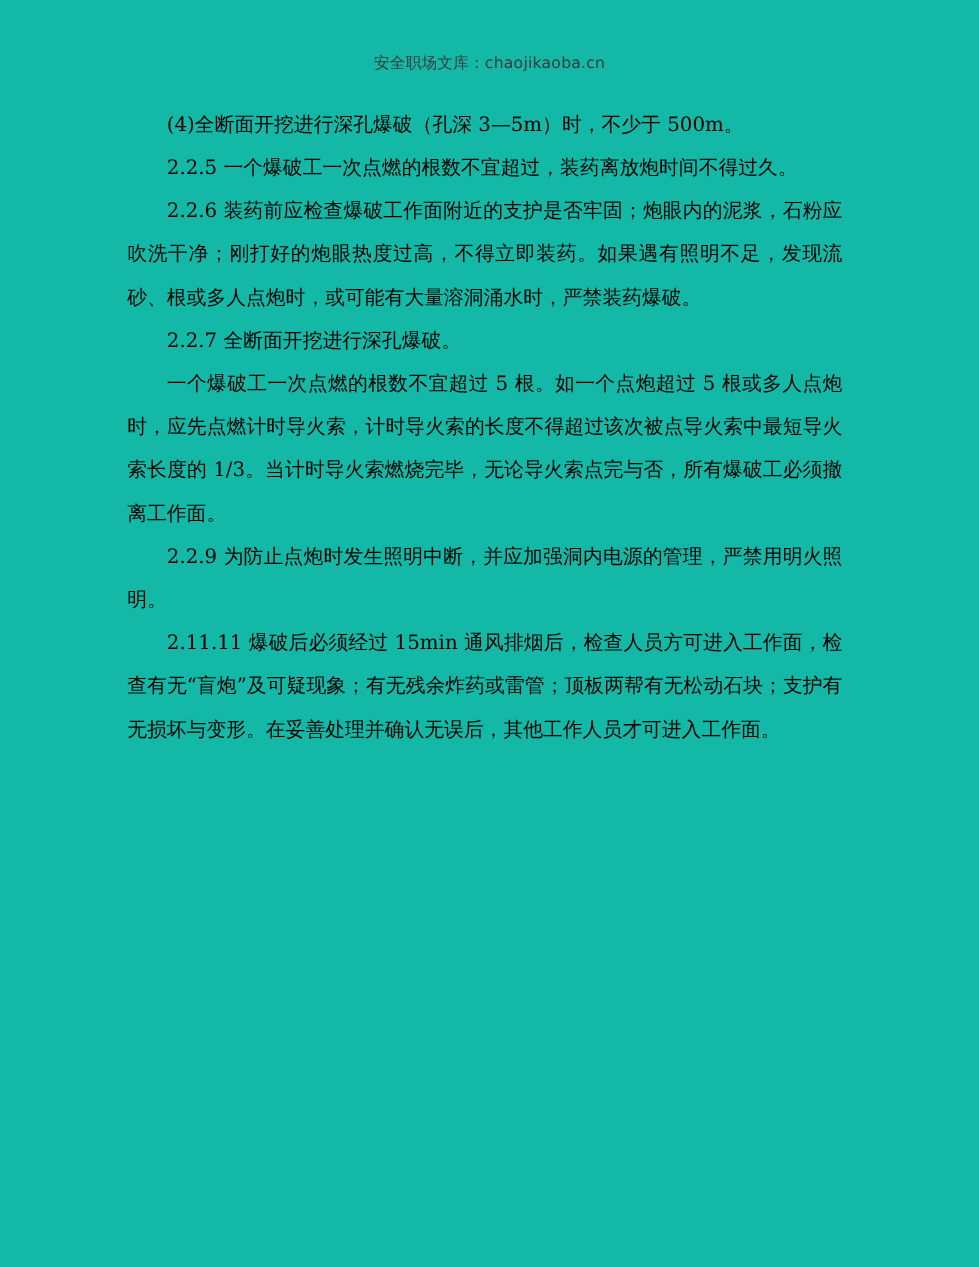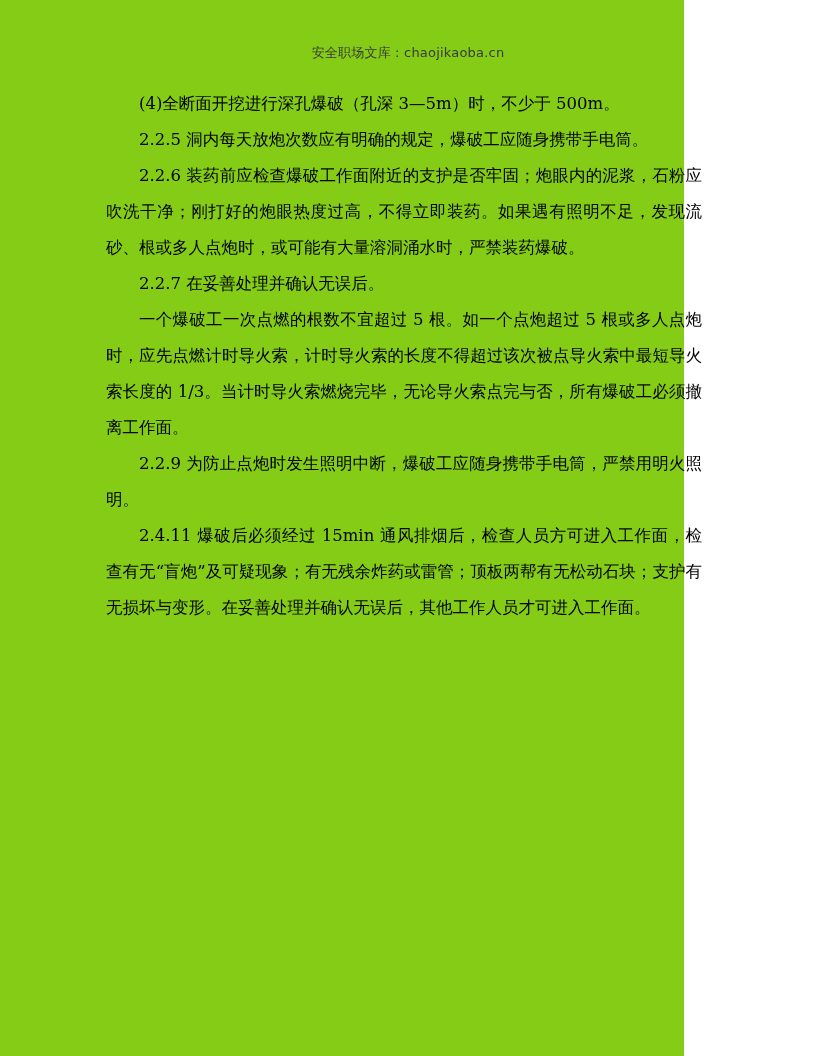--- a/index.html
+++ b/index.html
@@ -9,25 +9,25 @@
   }
   body {
     width: 816px;
     height: 1056px;
     font-family: "DejaVu Sans", "Liberation Sans", sans-serif;
     color: #000000;
     position: relative;
     overflow: hidden;
   }
   .page {
-    width: 684px;
+    width: 816px;
     height: 1056px;
     box-sizing: border-box;
     position: relative;
-    background: #84cc16;
+    background: #14b8a6;
   }
   .header {
     position: absolute;
     top: 44px;
     left: 0;
     width: 816px;
     text-align: center;
     font-size: 13px;
     color: #3a3a3a;
     font-family: "DejaVu Sans", "Liberation Sans", sans-serif;
@@ -53,21 +53,21 @@
 </style>
 </head>
 <body>
 
 <div class="page">
 
   <div class="header">安全职场文库：chaojikaoba.cn</div>
 
   <div class="content">
     <p class="para">(4)全断面开挖进行深孔爆破（孔深 3—5m）时，不少于 500m。</p>
-    <p class="para">2.2.5 洞内每天放炮次数应有明确的规定，爆破工应随身携带手电筒。</p>
+    <p class="para">2.2.5 一个爆破工一次点燃的根数不宜超过，装药离放炮时间不得过久。</p>
     <p class="para">2.2.6 装药前应检查爆破工作面附近的支护是否牢固；炮眼内的泥浆，石粉应吹洗干净；刚打好的炮眼热度过高，不得立即装药。如果遇有照明不足，发现流砂、根或多人点炮时，或可能有大量溶洞涌水时，严禁装药爆破。</p>
-    <p class="para">2.2.7 在妥善处理并确认无误后。</p>
+    <p class="para">2.2.7 全断面开挖进行深孔爆破。</p>
     <p class="para">一个爆破工一次点燃的根数不宜超过 5 根。如一个点炮超过 5 根或多人点炮时，应先点燃计时导火索，计时导火索的长度不得超过该次被点导火索中最短导火索长度的 1/3。当计时导火索燃烧完毕，无论导火索点完与否，所有爆破工必须撤离工作面。</p>
-    <p class="para">2.2.9 为防止点炮时发生照明中断，爆破工应随身携带手电筒，严禁用明火照明。</p>
-    <p class="para">2.4.11 爆破后必须经过 15min 通风排烟后，检查人员方可进入工作面，检查有无“盲炮”及可疑现象；有无残余炸药或雷管；顶板两帮有无松动石块；支护有无损坏与变形。在妥善处理并确认无误后，其他工作人员才可进入工作面。</p>
+    <p class="para">2.2.9 为防止点炮时发生照明中断，并应加强洞内电源的管理，严禁用明火照明。</p>
+    <p class="para">2.11.11 爆破后必须经过 15min 通风排烟后，检查人员方可进入工作面，检查有无“盲炮”及可疑现象；有无残余炸药或雷管；顶板两帮有无松动石块；支护有无损坏与变形。在妥善处理并确认无误后，其他工作人员才可进入工作面。</p>
   </div>
 
 </div>
 
 </body></html>

